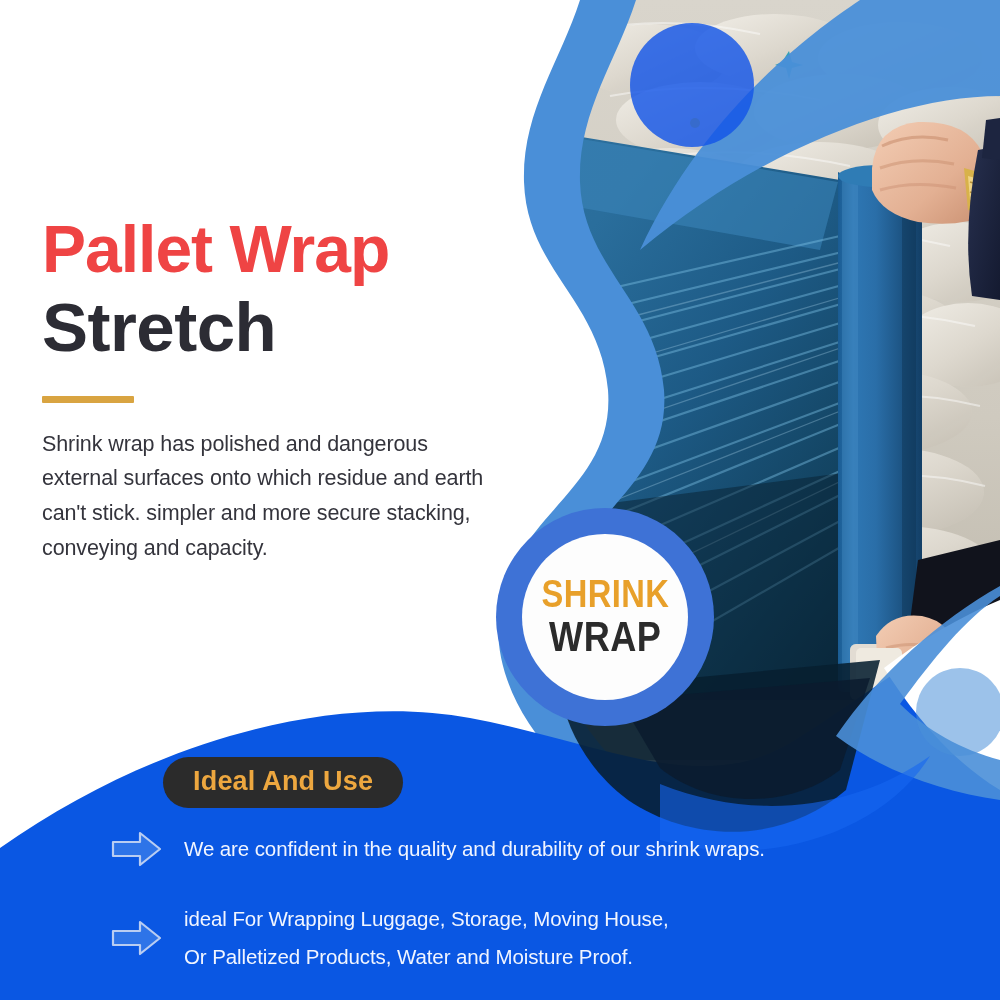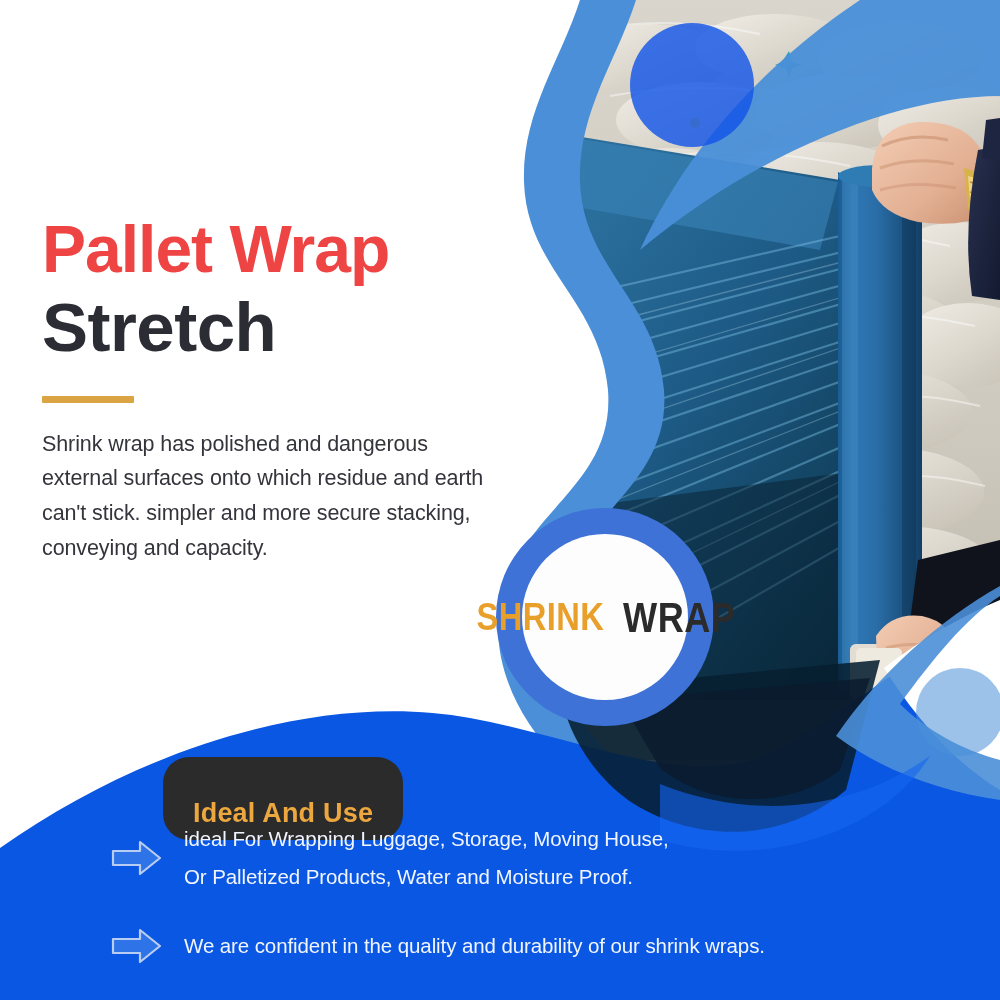--- a/index.html
+++ b/index.html
@@ -76,21 +76,21 @@
     width:218px; height:218px;
     border-radius:50%;
     background:#3E72D6;
     display:flex; align-items:center; justify-content:center;
     z-index:6;
   }
   .badge-inner {
     width:166px; height:166px;
     border-radius:50%;
     background:#fdfdfd;
-    display:flex; 
+    display:flex; flex-direction:column;
     align-items:center; justify-content:center;
   }
   .badge-l1 {
     font-size:38px; font-weight:bold;
     color:#E8A02A;
     letter-spacing:0.5px;
     transform:scaleX(0.86);
     line-height:1;
   }
   .badge-l2 {
@@ -109,21 +109,20 @@
     padding:9px 30px 11px 30px;
     background:#2b2b2b;
     border-radius:26px;
     z-index:7;
   }
   .pill-label {
     font-size:27px; font-weight:bold;
     color:#EDA73F;
     letter-spacing:0.2px;
     white-space:nowrap;
-    margin-top:32px;
   }
 
   .bullets {
     position:absolute;
     left:110px; top:826px;
     width:790px;
     z-index:7;
   }
   .bullet {
     position:relative;
@@ -389,31 +388,31 @@
 
   <div class="bullets">
 
     <div class="bullet">
       <span class="arrow-wrap">
         <svg class="arrow-svg" width="54" height="40" viewBox="0 0 54 40">
           <path d="M3 13 L30 13 L30 4 L50 20 L30 36 L30 27 L3 27 Z" fill="#2E74E8" stroke="#b9cdf2" stroke-width="2.2" stroke-linejoin="round"></path>
         </svg>
       </span>
       <span class="bullet-lines">
-        <span class="bullet-line">ideal For Wrapping Luggage, Storage, Moving House,</span>
-        <span class="bullet-line">Or Palletized Products, Water and Moisture Proof.</span>
+        <span class="bullet-line">We are confident in the quality and durability of our shrink wraps.</span>
       </span>
     </div>
 
     <div class="bullet">
       <span class="arrow-wrap">
         <svg class="arrow-svg" width="54" height="40" viewBox="0 0 54 40">
           <path d="M3 13 L30 13 L30 4 L50 20 L30 36 L30 27 L3 27 Z" fill="#2E74E8" stroke="#b9cdf2" stroke-width="2.2" stroke-linejoin="round"></path>
         </svg>
       </span>
       <span class="bullet-lines">
-        <span class="bullet-line">We are confident in the quality and durability of our shrink wraps.</span>
+        <span class="bullet-line">ideal For Wrapping Luggage, Storage, Moving House,</span>
+        <span class="bullet-line">Or Palletized Products, Water and Moisture Proof.</span>
       </span>
     </div>
 
   </div>
 
 </div>
 
 </body></html>

